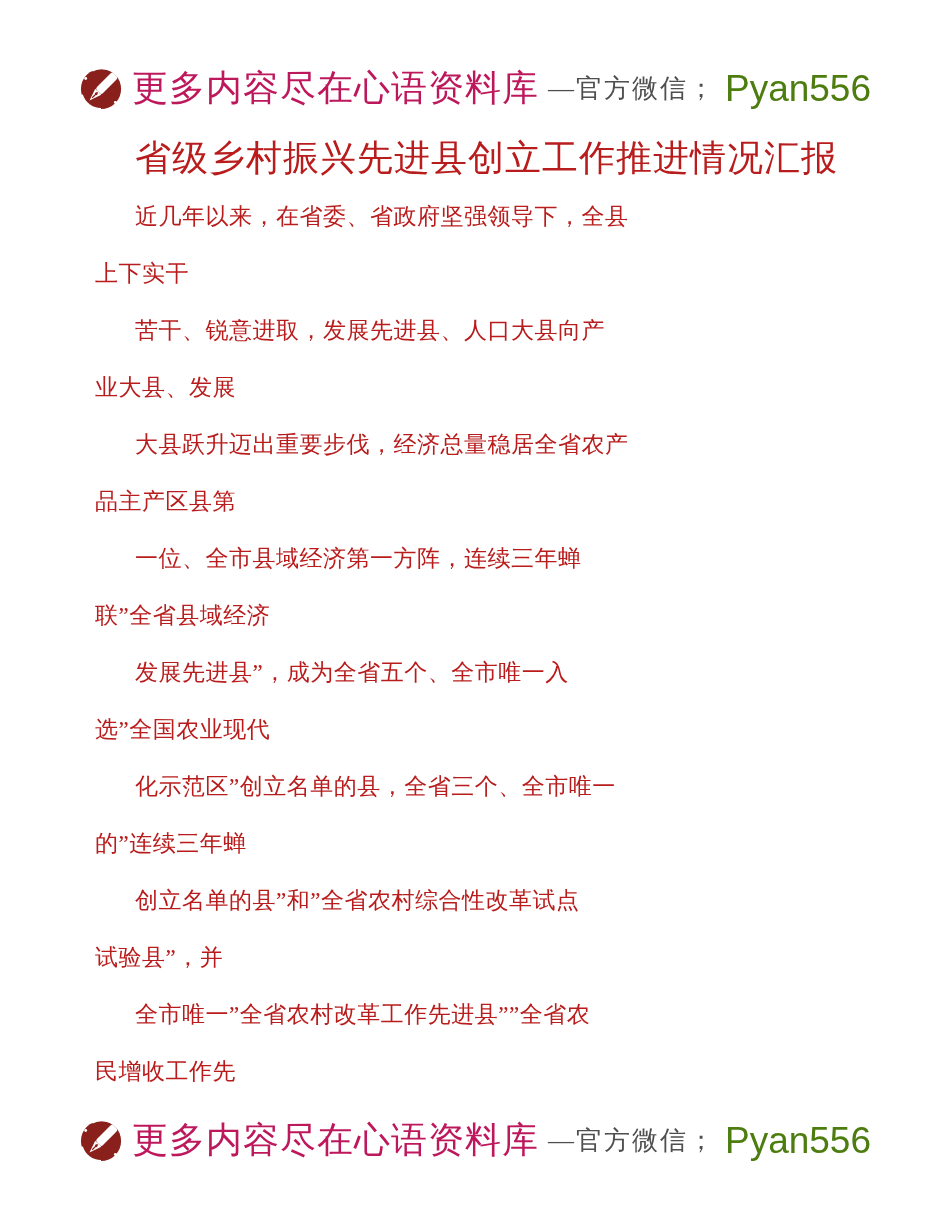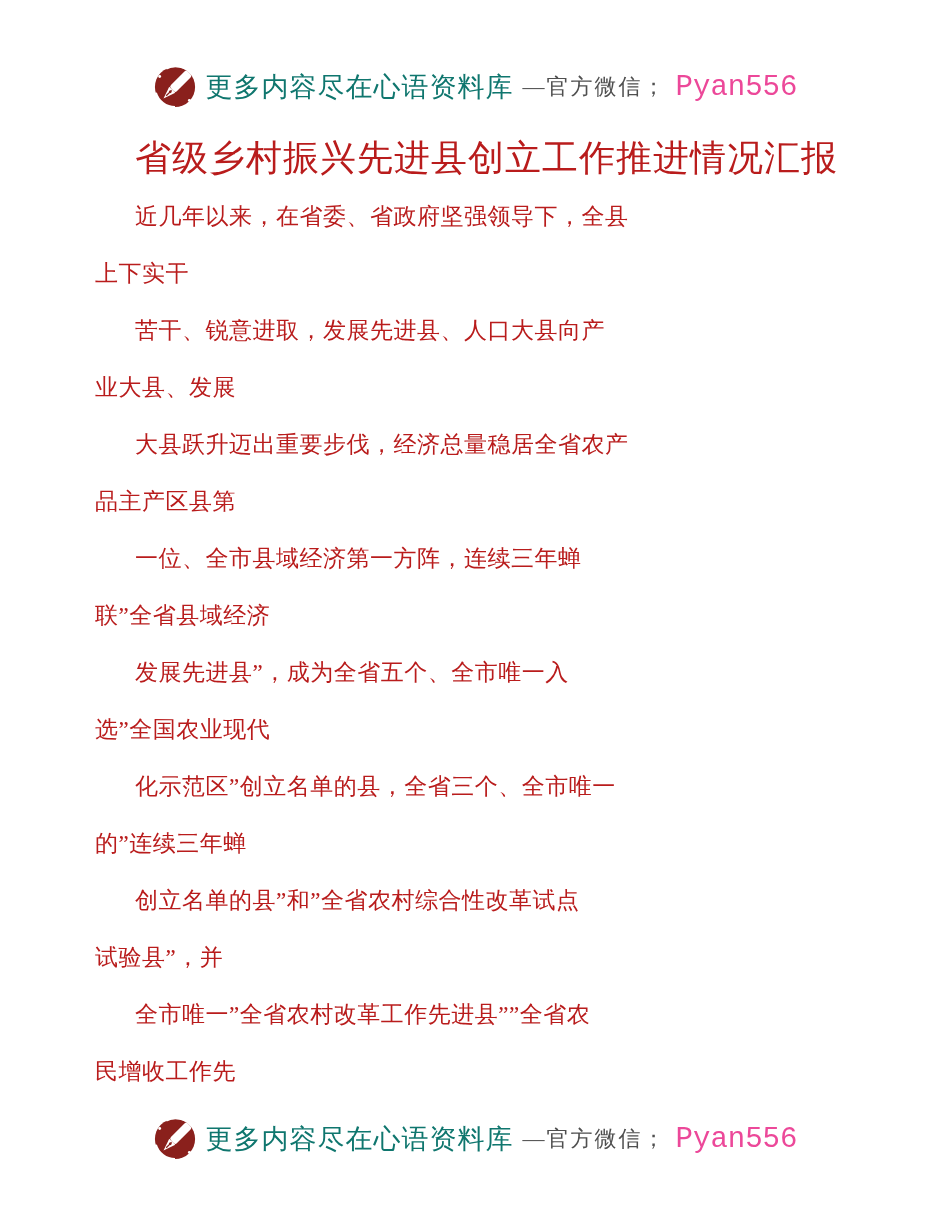--- a/index.html
+++ b/index.html
@@ -24,35 +24,35 @@
     display: flex;
     justify-content: center;
     align-items: center;
     gap: 9px;
     user-select: none;
   }
   .watermark.top    { top: 64px; }
   .watermark.bottom { top: 1116px; }
   .wm-logo { flex: 0 0 auto; display: block; }
   .wm-brand {
-    color: #0f766e;
-    font-size: 27px;
+    color: #be185d;
+    font-size: 36px;
     letter-spacing: 1px;
     white-space: nowrap;
   }
   .wm-label {
     color: #4f4f4f;
-    font-size: 22px;
+    font-size: 26px;
     letter-spacing: 2px;
     white-space: nowrap;
   }
   .wm-id {
-    color: #ec4899;
-    font-size: 29px;
-    font-family: Liberation Mono, monospace;
+    color: #4d7c0f;
+    font-size: 37px;
+    font-family: Liberation Sans, sans-serif;
     white-space: nowrap;
   }
 
   
   .content {
     position: absolute;
     left: 95px;
     right: 112px;
     top: 128px;
     color: #b91c1c;

